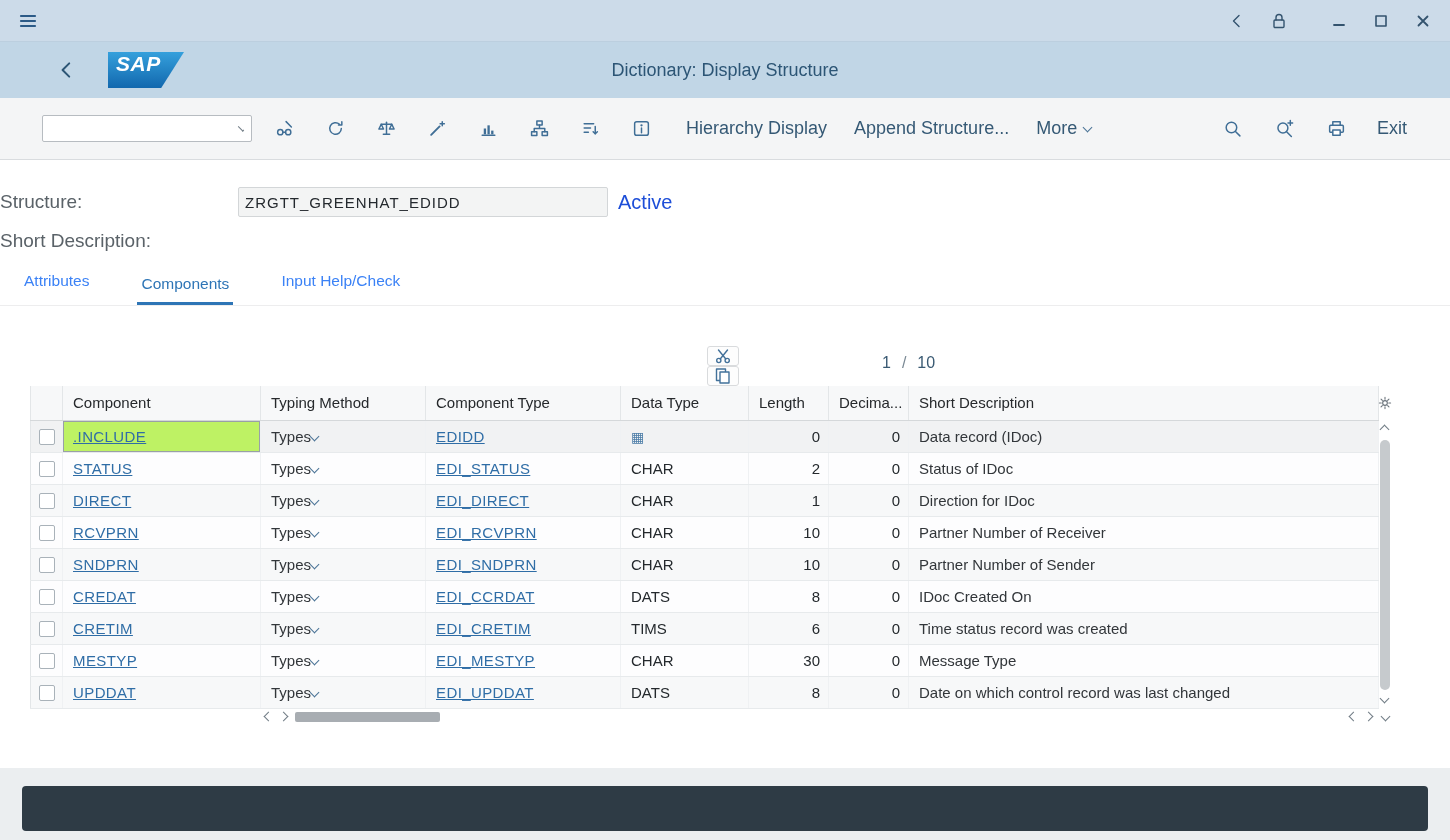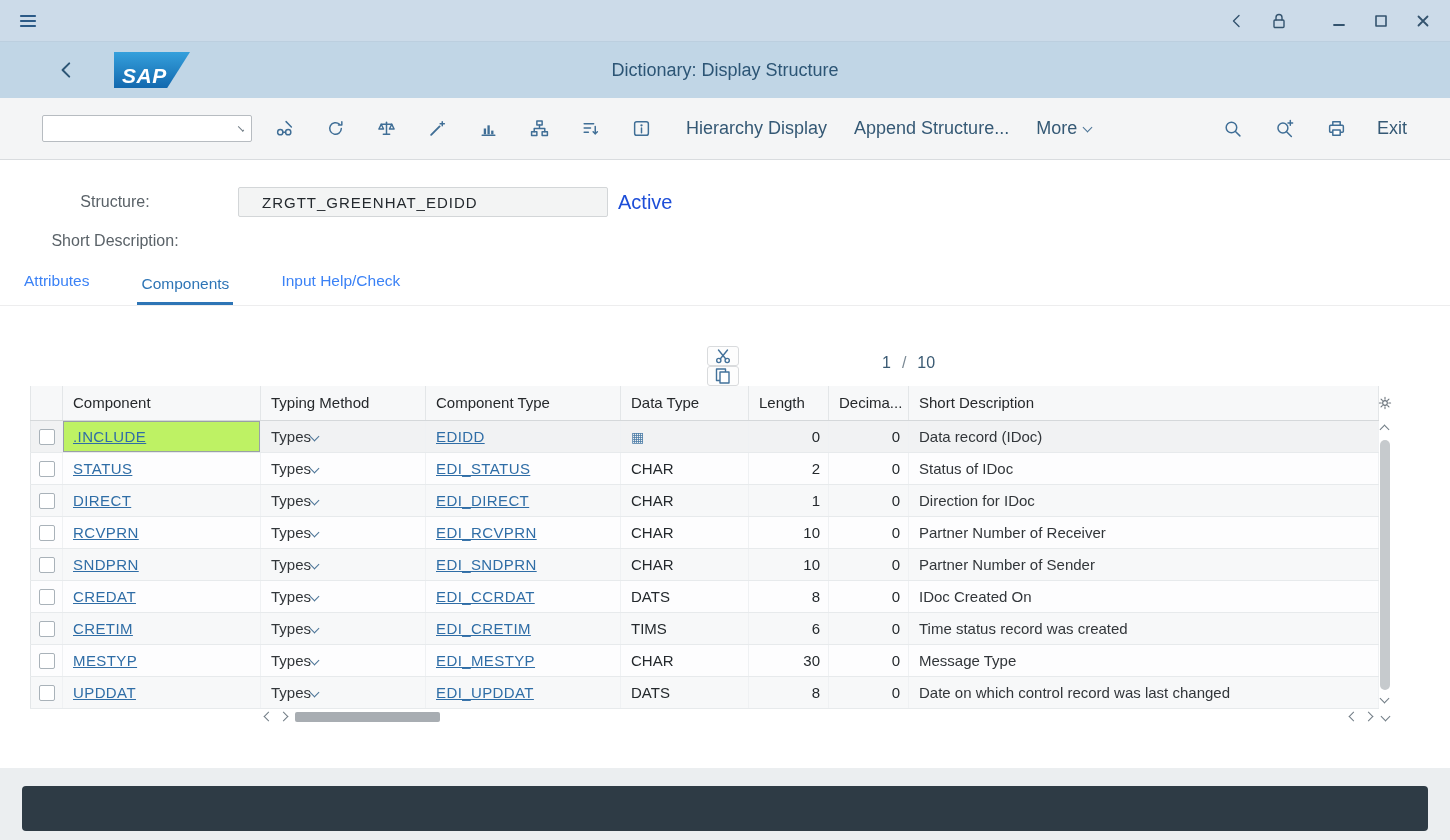--- a/index.html
+++ b/index.html
@@ -22,21 +22,21 @@
   
   .sysbar { position:absolute; top:0; left:0; right:0; height:42px; background:#ccdbe9; border-bottom:1px solid #bccfdf; display:flex; align-items:center; padding:0 12px; }
   .hamburger { width:32px; height:30px; display:flex; align-items:center; justify-content:center; color:#2b5a87; cursor:pointer; }
   .sys-right { margin-left:auto; display:flex; align-items:center; color:#33536e; }
   .sys-btn { width:30px; height:30px; display:flex; align-items:center; justify-content:center; margin-left:12px; cursor:pointer; }
   .sys-btn.gap { margin-left:30px; }
 
   
   .appbar { position:absolute; top:42px; left:0; right:0; height:56px; background:#c1d6e6; display:flex; align-items:center; }
   .back-btn { width:34px; height:34px; margin-left:50px; display:flex; align-items:center; justify-content:center; color:#2c5575; cursor:pointer; }
-  .sap-logo { margin-left:30px; width:76px; height:36px; background:linear-gradient(180deg,#35a0dc 0%,#1268ae 100%); clip-path:polygon(0 0,100% 0,70% 100%,0 100%); display:flex; align-items:flex-end; }
+  .sap-logo { margin-left:24px; width:76px; height:36px; background:linear-gradient(180deg,#35a0dc 0%,#1268ae 100%); clip-path:polygon(0 0,100% 0,70% 100%,0 100%); display:flex; align-items:flex-start; }
   .sap-logo span { color:#fff; font-weight:bold; font-style:italic; font-size:21px; padding-left:8px; letter-spacing:0.5px; }
   .app-title { position:absolute; left:50%; transform:translateX(-50%); font-size:18px; color:#2c5575; white-space:nowrap; }
 
   
   .toolbar { position:absolute; top:98px; left:0; right:0; height:62px; background:#f4f5f6; border-bottom:1px solid #d9dcdf; display:flex; align-items:center; padding:0 43px 0 42px; }
   .combo { width:210px; height:27px; background:#fff; border:1px solid #b7bcc1; border-radius:2px; display:flex; align-items:center; position:relative; }
   .combo input { border:none; outline:none; flex:1; height:100%; padding:0 8px; font-size:14px; font-family:inherit; background:transparent; }
   .combo .ch { margin-right:9px; }
   .tb-icon { width:36px; height:36px; display:flex; align-items:center; justify-content:center; color:#3f6e96; margin-left:15px; cursor:pointer; }
   .tb-icon.first { margin-left:14px; }
@@ -44,22 +44,22 @@
   .tb-text .ch { margin-left:7px; margin-top:-3px; }
   .tb-right { margin-left:auto; display:flex; align-items:center; }
   .tb-right .tb-icon { margin-left:16px; }
   .tb-right .tb-text { margin-left:22px; }
 
   
   .content { position:absolute; top:160px; left:0; width:1450px; height:608px; background:#fff; }
   .form-row { position:absolute; left:0; height:30px; display:flex; align-items:center; }
   .row-structure { top:27px; }
   .row-shortdesc { top:66px; }
-  .form-label { width:238px; text-align:center; padding-right:8px; font-size:16px; color:#5a6268; }
-  .form-field { height:30px; background:#f3f4f4; border:1px solid #d3d6d8; border-radius:2px; display:flex; align-items:center; padding:0 23px; font-size:15px; color:#24292e; }
+  .form-label { width:238px; text-align:left; padding-right:8px; font-size:19px; color:#5a6268; }
+  .form-field { height:30px; background:#f3f4f4; border:1px solid #d3d6d8; border-radius:2px; display:flex; align-items:center; padding:0 6px; font-size:15px; color:#24292e; }
   .field-structure { width:370px; letter-spacing:1px; }
   .field-desc { width:730px; }
   .active-label { margin-left:10px; font-size:20px; color:#1d4ed8; }
 
   .tabs { position:absolute; top:104px; left:0; right:0; height:42px; display:flex; align-items:flex-end; padding-left:20px; border-bottom:1px solid #ededee; }
   .tab { font-size:15.5px; color:#3b82f6; padding:0 4px 12px 4px; margin-right:44px; cursor:pointer; border-bottom:3px solid transparent; }
   .tab.active { color:#2e75b6; border-bottom-color:#2e75b6; padding-bottom:9px; }
 
   
   .grid-toolbar { position:absolute; top:186px; left:30px; right:30px; height:34px; display:flex; align-items:center;flex-direction:column; }

